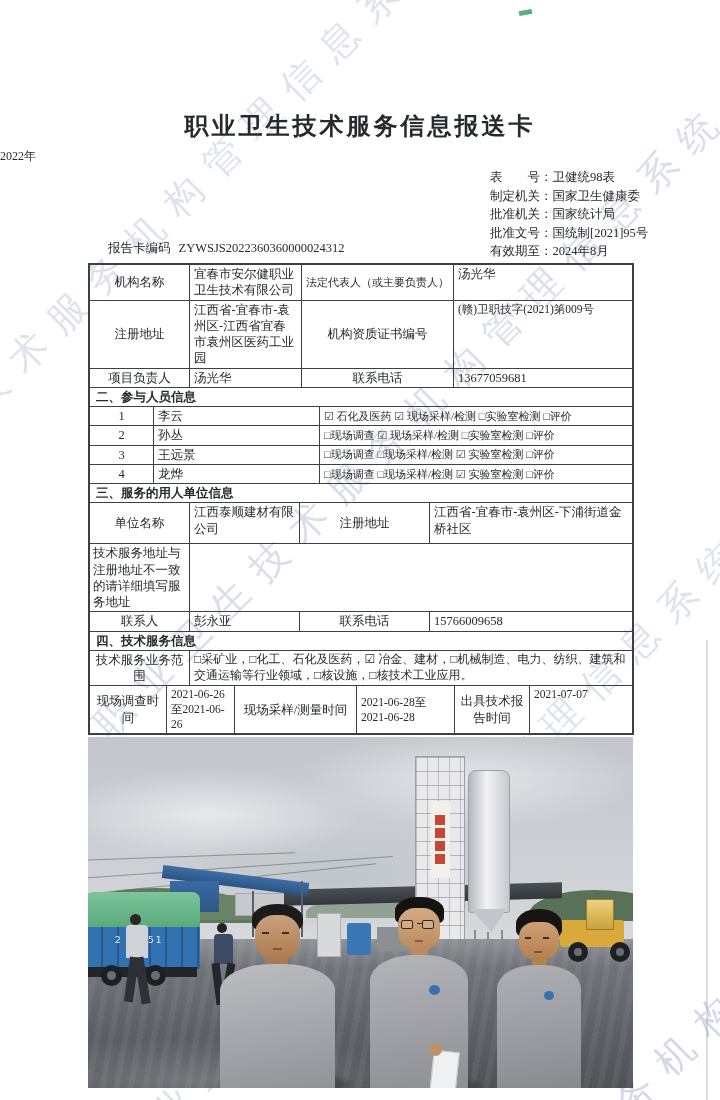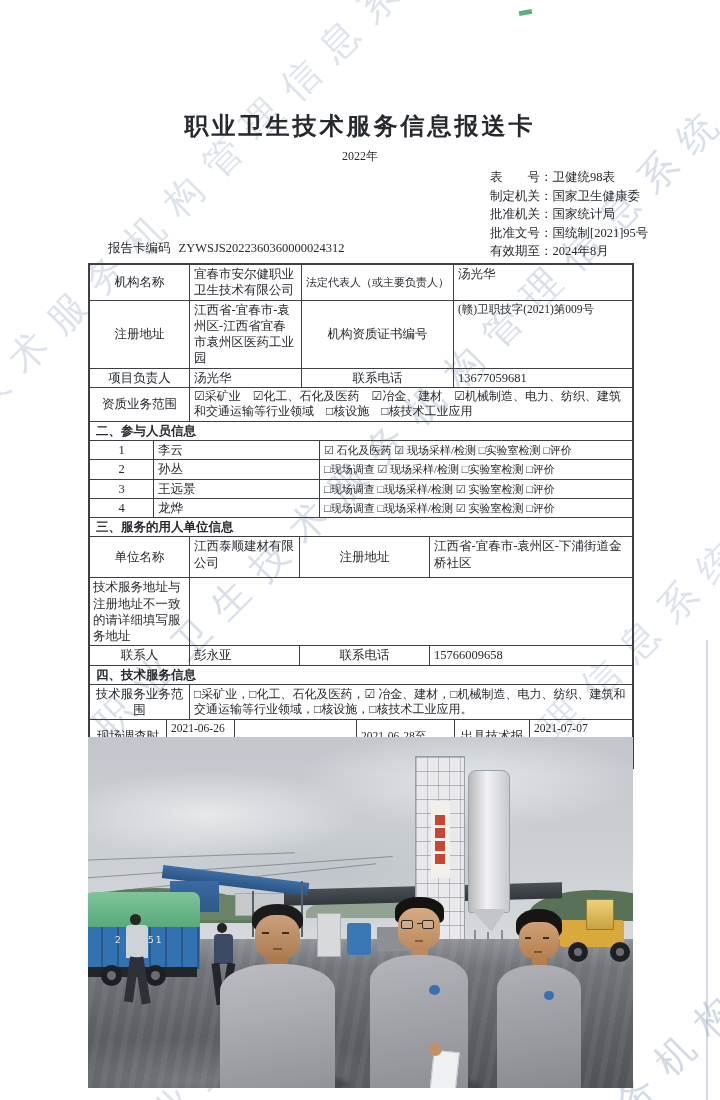--- a/index.html
+++ b/index.html
@@ -12,21 +12,21 @@
   .wm.b2{left:100px;top:710px;opacity:.30;}
   .wm.b3{left:120px;top:1140px;opacity:.26;}
   .wm.b4{left:350px;top:1360px;opacity:.34;}
   .green-artifact{position:absolute;left:519px;top:10px;width:13px;height:5px;background:#3fa065;
       transform:rotate(-10deg);opacity:.85;z-index:3;}
   .scan-line{position:absolute;left:706px;top:640px;width:2px;height:460px;background:rgba(165,175,195,.45);z-index:1;}
   
   .content{position:relative;z-index:2;}
   .doc-title{position:absolute;left:0;top:110px;width:720px;text-align:center;
       font-size:24px;font-weight:bold;letter-spacing:3px;}
-  .doc-year{position:absolute;left:0;top:148px;width:720px;text-align:center;font-size:12px;}
+  .doc-year{position:absolute;left:0;top:148px;width:720px;text-align:left;font-size:12px;}
   .meta{position:absolute;left:478px;top:168px;font-size:12.5px;line-height:18.5px;}
   .meta .row{white-space:nowrap;margin-left:12px;}
   .report-code{position:absolute;left:108px;top:240px;font-size:12.5px;}
   .report-code .code{margin-left:8px;font-family:"Liberation Serif","DejaVu Serif",serif;}
   
   .tables{position:absolute;left:88px;top:263px;width:544px;border:1.5px solid #3c3f44;}
   table{border-collapse:collapse;width:100%;table-layout:fixed;margin-top:-1px;}
   table:first-child{margin-top:0;}
   td{border:1px solid #3c3f44;font-size:12.5px;line-height:1.3;padding:1px 4px;
      vertical-align:middle;overflow:hidden;}
@@ -137,24 +137,20 @@
           <td class="val">江西省-宜春市-袁州区-江西省宜春市袁州区医药工业园</td>
           <td class="ctr">机构资质证书编号</td>
           <td class="val fs115" style="vertical-align:top">(赣)卫职技字(2021)第009号</td>
         </tr>
         <tr style="height:17px">
           <td class="lab">项目负责人</td>
           <td class="val">汤光华</td>
           <td class="ctr">联系电话</td>
           <td class="val">13677059681</td>
         </tr>
-        <tr style="height:33px">
-          <td class="lab">资质业务范围</td>
-          <td class="val" colspan="3" style="font-size:12px">☑采矿业　☑化工、石化及医药　☑冶金、建材　☑机械制造、电力、纺织、建筑和交通运输等行业领域　□核设施　□核技术工业应用</td>
-        </tr>
       </tbody>
         </table>
 
       <table>
         <colgroup>
             <col style="width:64px">
             <col style="width:166px">
             <col>
           </colgroup>
         <tbody>

